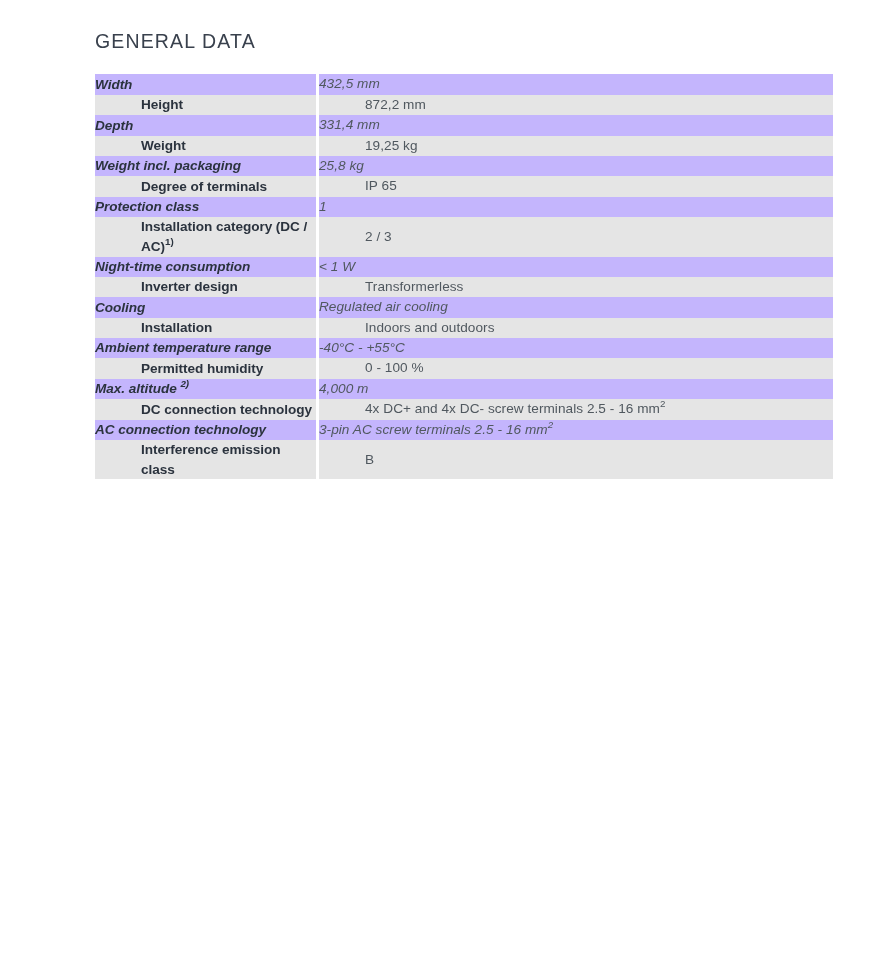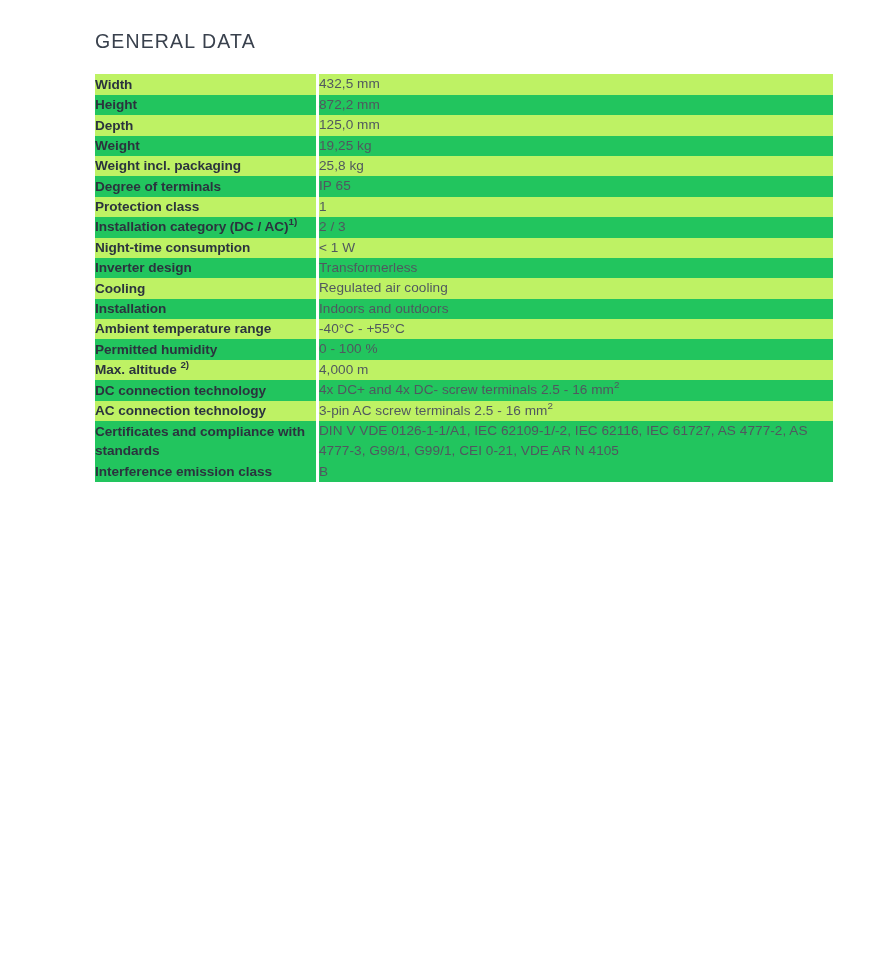--- a/index.html
+++ b/index.html
@@ -60,25 +60,27 @@
     letter-spacing: 0.05px;
     line-height: 1.5;
     padding: 13px 16px 13px 11px;
     box-sizing: border-box;
     margin-left: 23px;
   }
   .cell-gutter { padding: 0; background: #ffffff; }
 
   tr.striped .cell-label,
   tr.striped .cell-value {
-    background: #bef264;
+    background: #c4b5fd;
+    font-style: italic;
   }
   tr.plain .cell-label,
   tr.plain .cell-value {
-    background: #22c55e;
+    background: #e5e5e5;
+    padding-left: 46px;
   }
   sup {
     font-size: 0.72em;
     line-height: 0;
     vertical-align: super;
     font-weight: 700;
   }
   .cell-value sup {
     font-weight: 400;
   }
@@ -103,21 +105,21 @@
           <td class="cell-value"><span>432,5 mm</span></td>
         </tr>
         <tr class="plain">
           <td class="cell-label"><span>Height</span></td>
           <td class="cell-gutter"></td>
           <td class="cell-value"><span>872,2 mm</span></td>
         </tr>
         <tr class="striped">
           <td class="cell-label"><span>Depth</span></td>
           <td class="cell-gutter"></td>
-          <td class="cell-value"><span>125,0 mm</span></td>
+          <td class="cell-value"><span>331,4 mm</span></td>
         </tr>
         <tr class="plain">
           <td class="cell-label"><span>Weight</span></td>
           <td class="cell-gutter"></td>
           <td class="cell-value"><span>19,25 kg</span></td>
         </tr>
         <tr class="striped">
           <td class="cell-label"><span>Weight incl. packaging</span></td>
           <td class="cell-gutter"></td>
           <td class="cell-value"><span>25,8 kg</span></td>
@@ -176,25 +178,20 @@
           <td class="cell-label"><span>DC connection technology</span></td>
           <td class="cell-gutter"></td>
           <td class="cell-value"><span>4x DC+ and 4x DC- screw terminals 2.5 - 16 mm</span><sup>2</sup></td>
         </tr>
         <tr class="striped">
           <td class="cell-label"><span>AC connection technology</span></td>
           <td class="cell-gutter"></td>
           <td class="cell-value"><span>3-pin AC screw terminals 2.5 - 16 mm</span><sup>2</sup></td>
         </tr>
         <tr class="plain">
-          <td class="cell-label"><span>Certificates and compliance with standards</span></td>
-          <td class="cell-gutter"></td>
-          <td class="cell-value"><span>DIN V VDE 0126-1-1/A1, IEC 62109-1/-2, IEC 62116, IEC 61727, AS 4777-2, AS 4777-3, G98/1, G99/1, CEI 0-21, VDE AR N 4105</span></td>
-        </tr>
-        <tr class="plain">
           <td class="cell-label"><span>Interference emission class</span></td>
           <td class="cell-gutter"></td>
           <td class="cell-value"><span>B</span></td>
         </tr>
       </tbody>
   </table>
 
 </div>
 
 </body></html>

